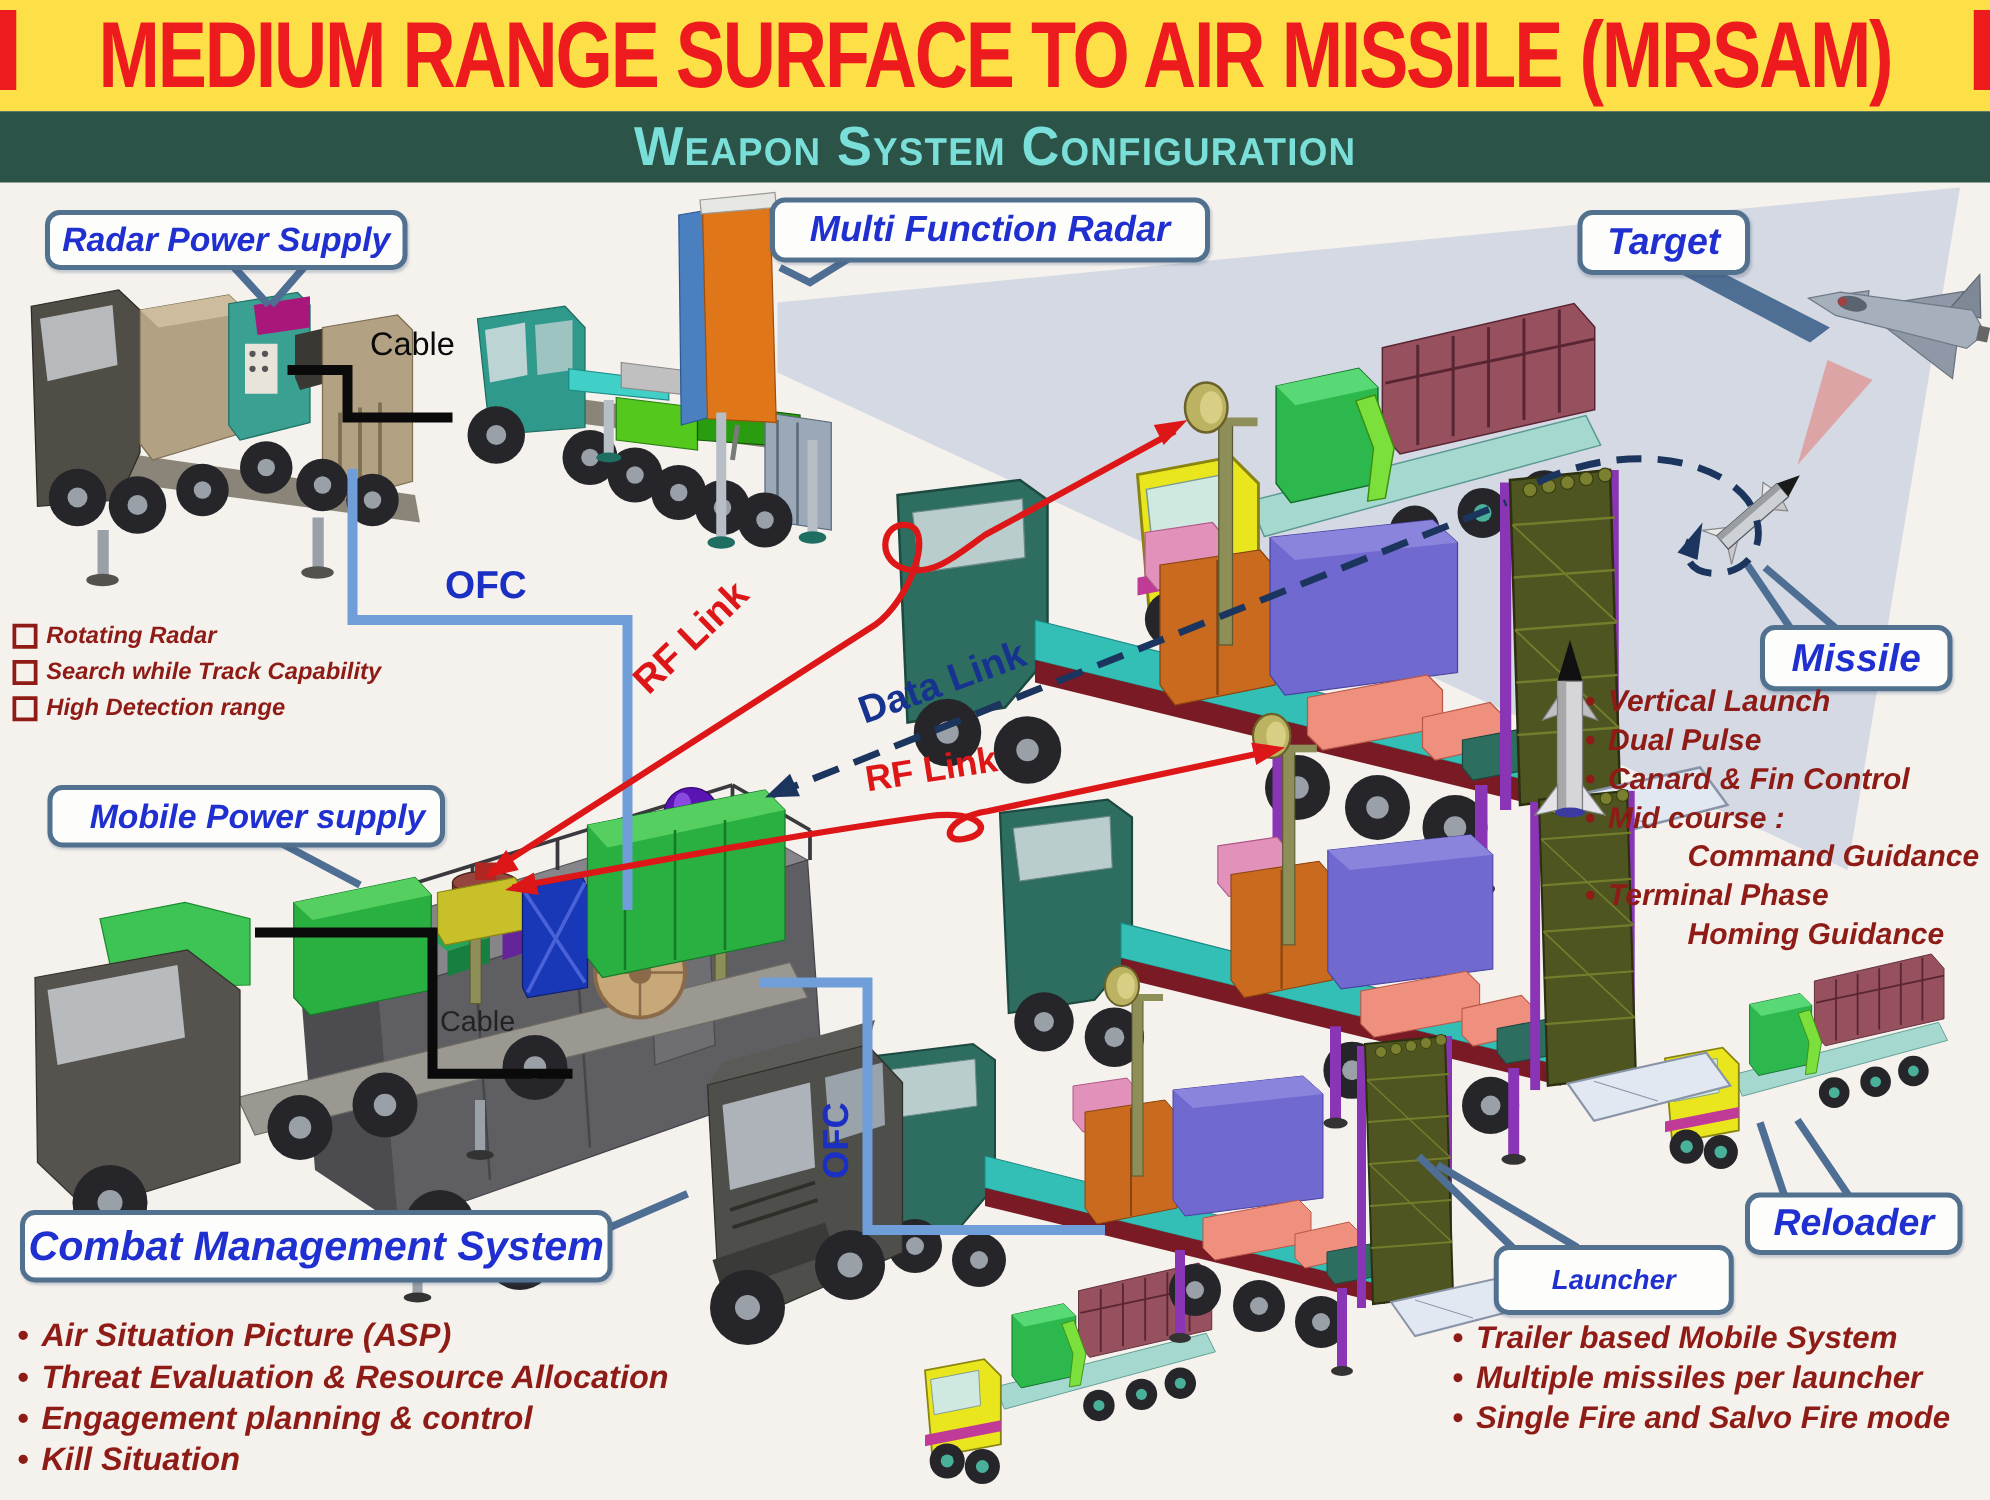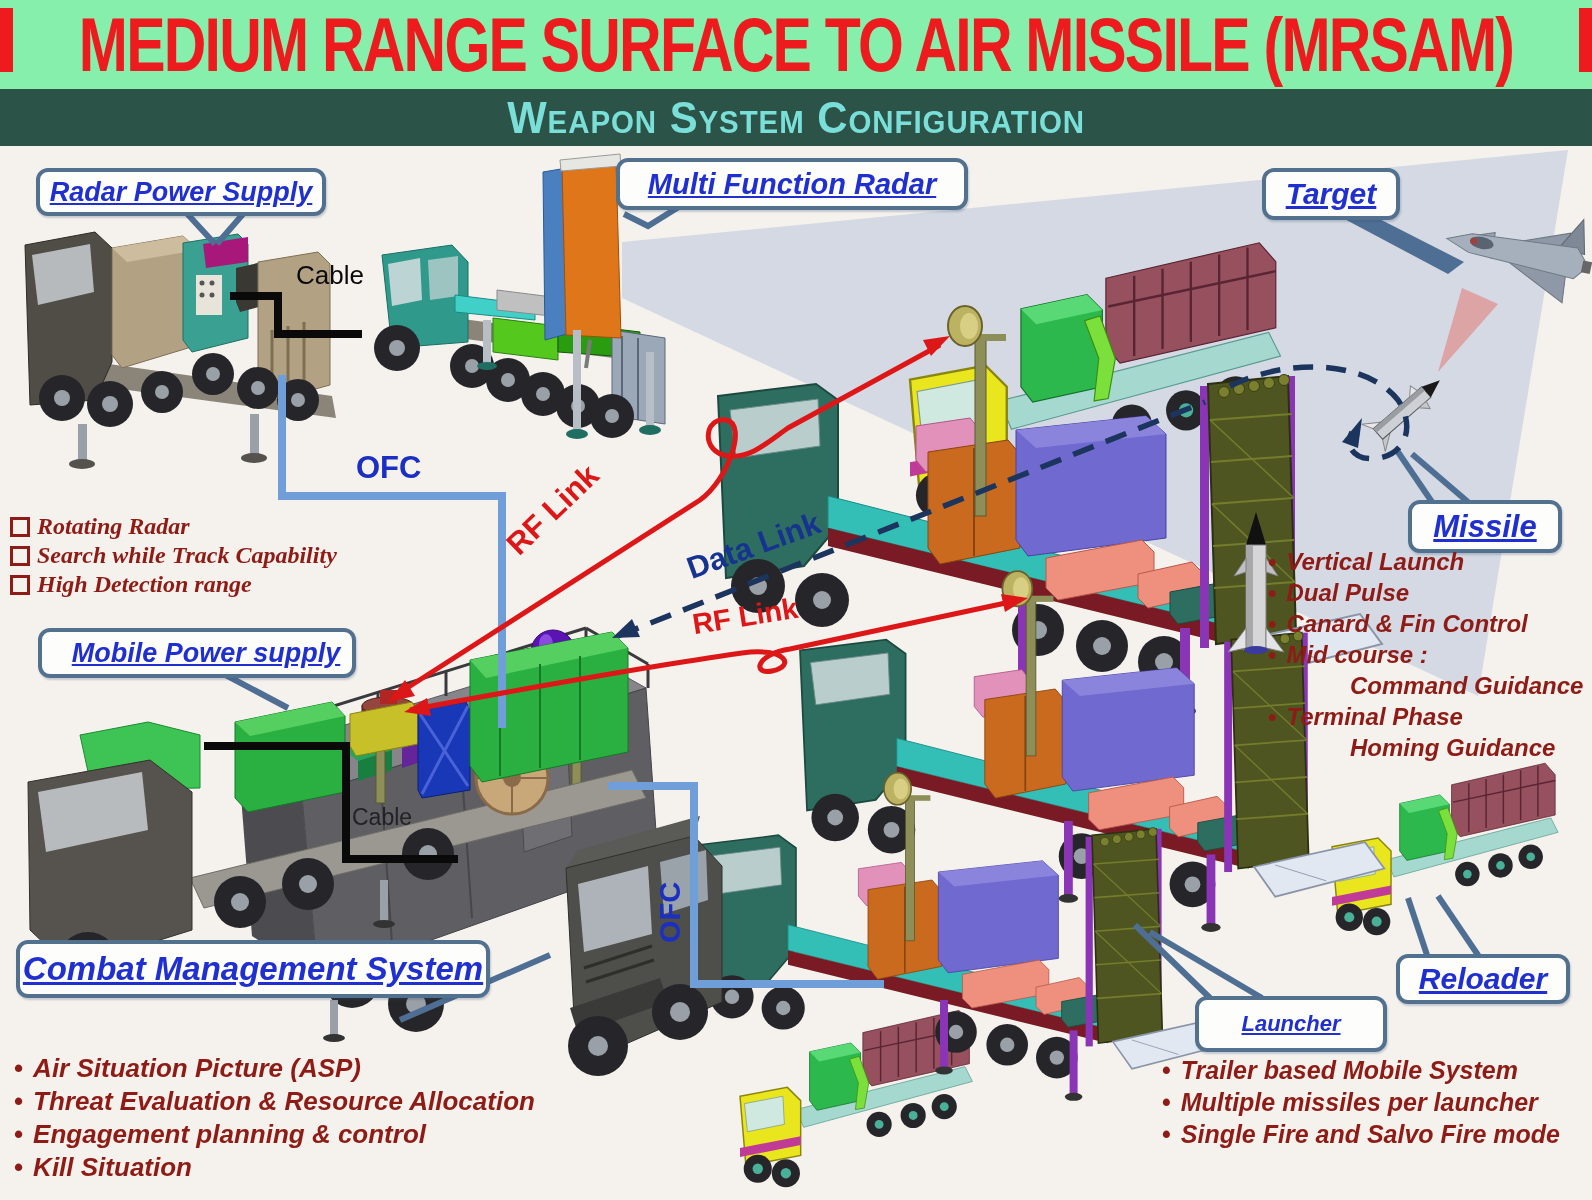--- a/index.html
+++ b/index.html
@@ -1,31 +1,31 @@
 <!DOCTYPE html>
 <html><head>
 <meta charset="utf-8">
 <style>
   html,body{margin:0;padding:0;background:#ddd;}
   .stage{position:relative;width:1592px;height:1200px;background:#f5f2ee;overflow:hidden;
          font-family:"Liberation Sans",sans-serif;}
   
-  .title-band{position:absolute;left:0;top:0;width:1592px;height:89px;background:#86efac;
+  .title-band{position:absolute;left:0;top:0;width:1592px;height:89px;background:#fde047;
               display:flex;align-items:center;justify-content:center;}
   .title-band .title{font-size:67px;font-weight:bold;color:#ed1b1d;letter-spacing:-2px;
               transform:scaleX(0.88) scaleY(1.12);white-space:nowrap;}
   .corner-red{position:absolute;top:8px;width:13px;height:64px;background:#ed1b1d;}
   .subtitle-band{position:absolute;left:0;top:89px;width:1592px;height:57px;background:#2c5348;
               display:flex;align-items:center;justify-content:center;}
   .subtitle-band span{font-variant:small-caps;font-weight:bold;font-size:44px;color:#7adfd8;
               letter-spacing:1px;transform:scaleX(0.95);}
   
   .label-box{position:absolute;background:#fdfdfb;border:4px solid #51718f;border-radius:12px;
              color:#1f2fd0;font-weight:bold;font-style:italic;display:flex;align-items:center;
-             justify-content:center;white-space:nowrap;box-shadow:1px 2px 2px rgba(60,80,110,.25);text-decoration:underline;}
+             justify-content:center;white-space:nowrap;box-shadow:1px 2px 2px rgba(60,80,110,.25);}
   
   .feature-list{position:absolute;color:#8e1b15;font-weight:bold;font-style:italic;white-space:nowrap;}
   .feature-list .line{display:flex;align-items:center;}
   .cb{display:inline-block;width:14px;height:14px;border:3px solid #8e1b15;margin-right:7px;flex:0 0 auto;}
   .dot{display:inline-block;margin-right:10px;flex:0 0 auto;font-style:normal;}
   .indent{padding-left:82px;text-align:center;}
   
   .conn{position:absolute;font-weight:bold;white-space:nowrap;}
   .blue{color:#1b2fc2;} .red{color:#dd1717;} .navy{color:#16338f;} .black{color:#0a0a0a;font-weight:normal;}
   .watermark{position:absolute;left:74px;top:788px;width:1500px;font-size:31px;font-weight:bold;
@@ -396,39 +396,39 @@
     </div>
   <div class="label-box" style="left:1262px;top:168px;width:130px;height:44px;font-size:30px;">
     <span>Target</span>
     </div>
   <div class="label-box" style="left:1408px;top:500px;width:146px;height:45px;font-size:31px;">
     <span>Missile</span>
     </div>
   <div class="label-box" style="left:38px;top:628px;width:292px;height:42px;font-size:27px;padding-left:18px;">
     <span>Mobile Power supply</span>
     </div>
-  <div class="label-box" style="left:16px;top:940px;width:466px;height:50px;font-size:33px;">
+  <div class="label-box" style="left:16px;top:968px;width:466px;height:50px;font-size:33px;">
     <span>Combat Management System</span>
     </div>
   <div class="label-box" style="left:1195px;top:996px;width:184px;height:48px;font-size:22px;">
     <span>Launcher</span>
     </div>
   <div class="label-box" style="left:1396px;top:954px;width:166px;height:42px;font-size:30px;">
     <span>Reloader</span>
     </div>
 
   <div class="conn black" style="left:296px;top:260px;font-size:26px;"><span>Cable</span></div>
   <div class="conn black" style="left:352px;top:804px;font-size:23px;color:#222;"><span>Cable</span></div>
   <div class="conn blue" style="left:356px;top:450px;font-size:31px;"><span>OFC</span></div>
   <div class="conn blue" style="left:630px;top:896px;font-size:29px;transform:rotate(-90deg);transform-origin:center;width:80px;text-align:center;"><span>OFC</span></div>
   <div class="conn red" style="left:496px;top:492px;font-size:31px;transform:rotate(-44deg);"><span>RF Link</span></div>
   <div class="conn red" style="left:692px;top:600px;font-size:29px;transform:rotate(-9deg);"><span>RF Link</span></div>
   <div class="conn navy" style="left:684px;top:528px;font-size:31px;transform:rotate(-20deg);"><span>Data Link</span></div>
 
-  <div class="feature-list" style="left:10px;top:512px;font-size:24px;line-height:29px;font-family:Liberation Serif, serif;">
+  <div class="feature-list" style="left:10px;top:494px;font-size:19px;line-height:29px;">
     <div class="line">
         <span class="cb"></span>
         <span>Rotating Radar</span>
       </div>
     <div class="line">
         <span class="cb"></span>
         <span>Search while Track Capability</span>
       </div>
     <div class="line">
         <span class="cb"></span>

